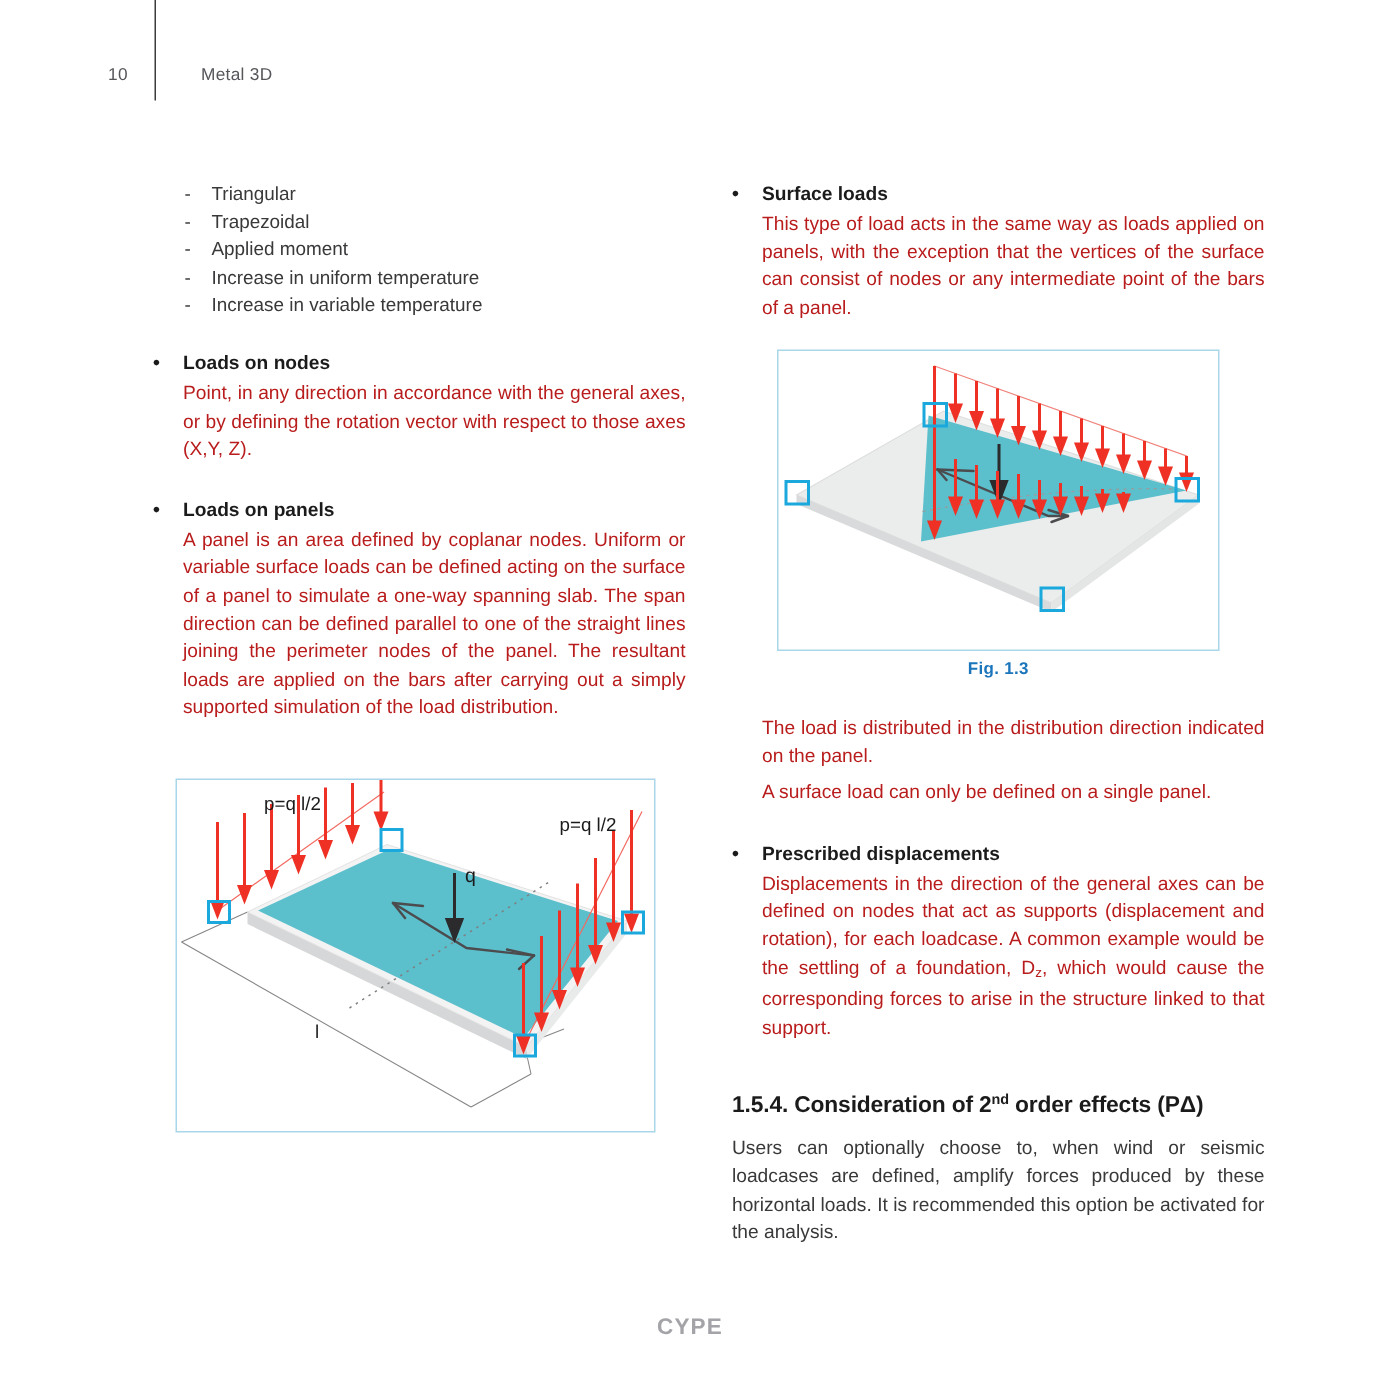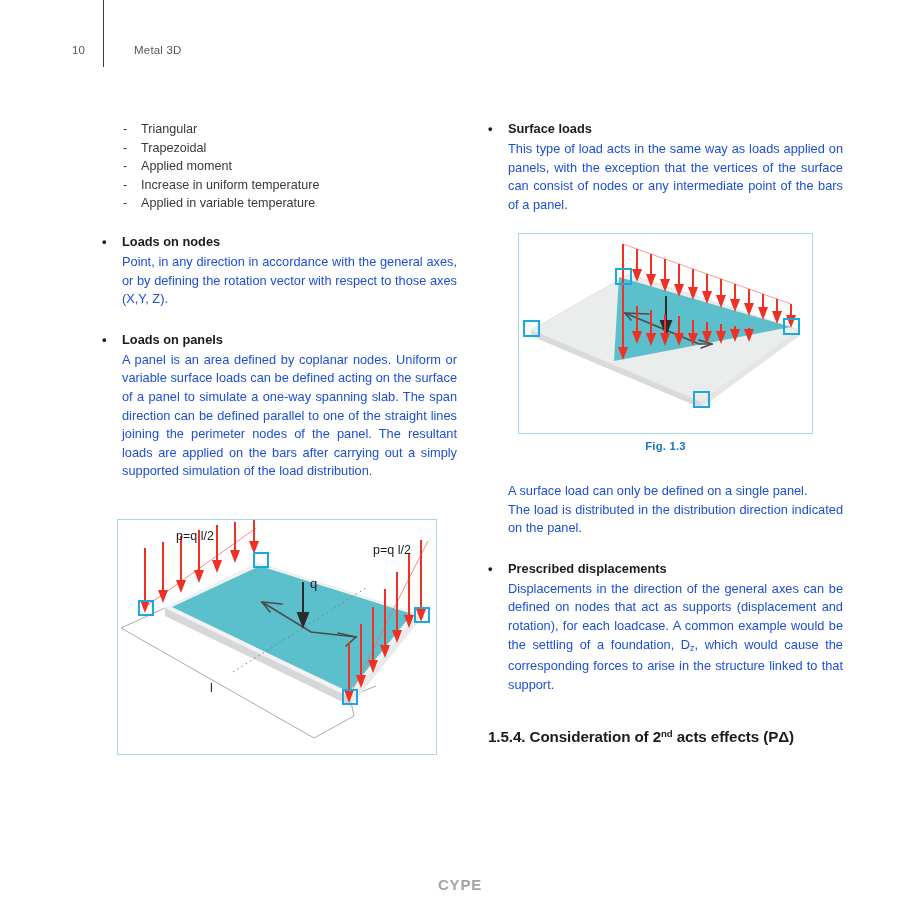--- a/index.html
+++ b/index.html
@@ -23,21 +23,21 @@
   
   .dashlist{margin:0;padding:0;list-style:none;}
   .dashlist li{position:relative;padding-left:39px;font-size:12.6px;line-height:18.6px;color:#39393b;}
   .dashlist li .dash{position:absolute;left:21px;top:0;color:#39393b;}
 
   
   .bullet-block{margin-top:17px;}
   .bullet-head{position:relative;padding-left:20px;font-size:12.8px;font-weight:bold;color:#1b1b1b;line-height:17px;}
   .bullet-head .bdot{position:absolute;left:0;top:0px;font-size:13px;line-height:17px;}
   .para{
-    margin-top:3px;padding-left:20px;font-size:12.8px;line-height:18.6px;color:#1d4ed8;
+    margin-top:3px;padding-left:20px;font-size:12.8px;line-height:18.6px;color:#b91c1c;
     text-align:justify;
   }
   .para + .para{margin-top:4px;}
   .para sub{font-size:9px;vertical-align:-2px;}
 
   
   .sec-head{
     margin-top:34px;padding-left:0;font-size:15.2px;font-weight:bold;color:#1b1b1b;letter-spacing:-.1px;
   }
   .sec-head sup{font-size:9.6px;vertical-align:5px;font-weight:bold;}
@@ -77,21 +77,21 @@
       <li>
         <span class="dash">-</span>
         <span>Applied moment</span>
       </li>
       <li>
         <span class="dash">-</span>
         <span>Increase in uniform temperature</span>
       </li>
       <li>
         <span class="dash">-</span>
-        <span>Applied in variable temperature</span>
+        <span>Increase in variable temperature</span>
       </li>
     </ul>
 
     <div class="bullet-block" style="margin-top:20px;">
       <div class="bullet-head">
         <span class="bdot">•</span>
         <span>Loads on nodes</span>
       </div>
       <div class="para">Point, in any direction in accordance with the general axes, or by defining the rotation vector with respect to those axes (X,Y, Z).</div>
     </div>
@@ -298,30 +298,31 @@
         <rect x="5" y="87" width="15" height="15"></rect>
         <rect x="265" y="85" width="15" height="15"></rect>
         <rect x="175" y="158" width="15" height="15"></rect>
       </g>
     </svg>
   </div>
   <div class="figcap" style="left:518px;top:440px;width:295px;">Fig. 1.3</div>
 
   <div style="position:absolute;left:488px;top:476px;width:355px;">
 
+    <div class="para" style="padding-left:20px;margin-top:0;">The load is distributed in the distribution direction indicated on the panel.</div>
     <div class="para" style="padding-left:20px;margin-top:6px;">A surface load can only be defined on a single panel.</div>
-    <div class="para" style="padding-left:20px;margin-top:0;">The load is distributed in the distribution direction indicated on the panel.</div>
 
     <div class="bullet-block" style="margin-top:22px;">
       <div class="bullet-head">
         <span class="bdot">•</span>
         <span>Prescribed displacements</span>
       </div>
       <div class="para"><span>Displacements in the direction of the general axes can be defined on nodes that act as supports (displacement and rotation), for each loadcase. A common example would be the settling of a foundation, D</span><sub>z</sub><span>, which would cause the corresponding forces to arise in the structure linked to that support.</span></div>
     </div>
 
-    <div class="sec-head"><span>1.5.4. Consideration of 2</span><sup>nd</sup><span> acts effects (PΔ)</span></div>
-
+    <div class="sec-head"><span>1.5.4. Consideration of 2</span><sup>nd</sup><span> order effects (PΔ)</span></div>
+
+    <div class="sec-body">Users can optionally choose to, when wind or seismic loadcases are defined, amplify forces produced by these horizontal loads. It is recommended this option be activated for the analysis.</div>
   </div>
 
   <div class="footer">CYPE</div>
 
 </div>
 
 </body></html>

